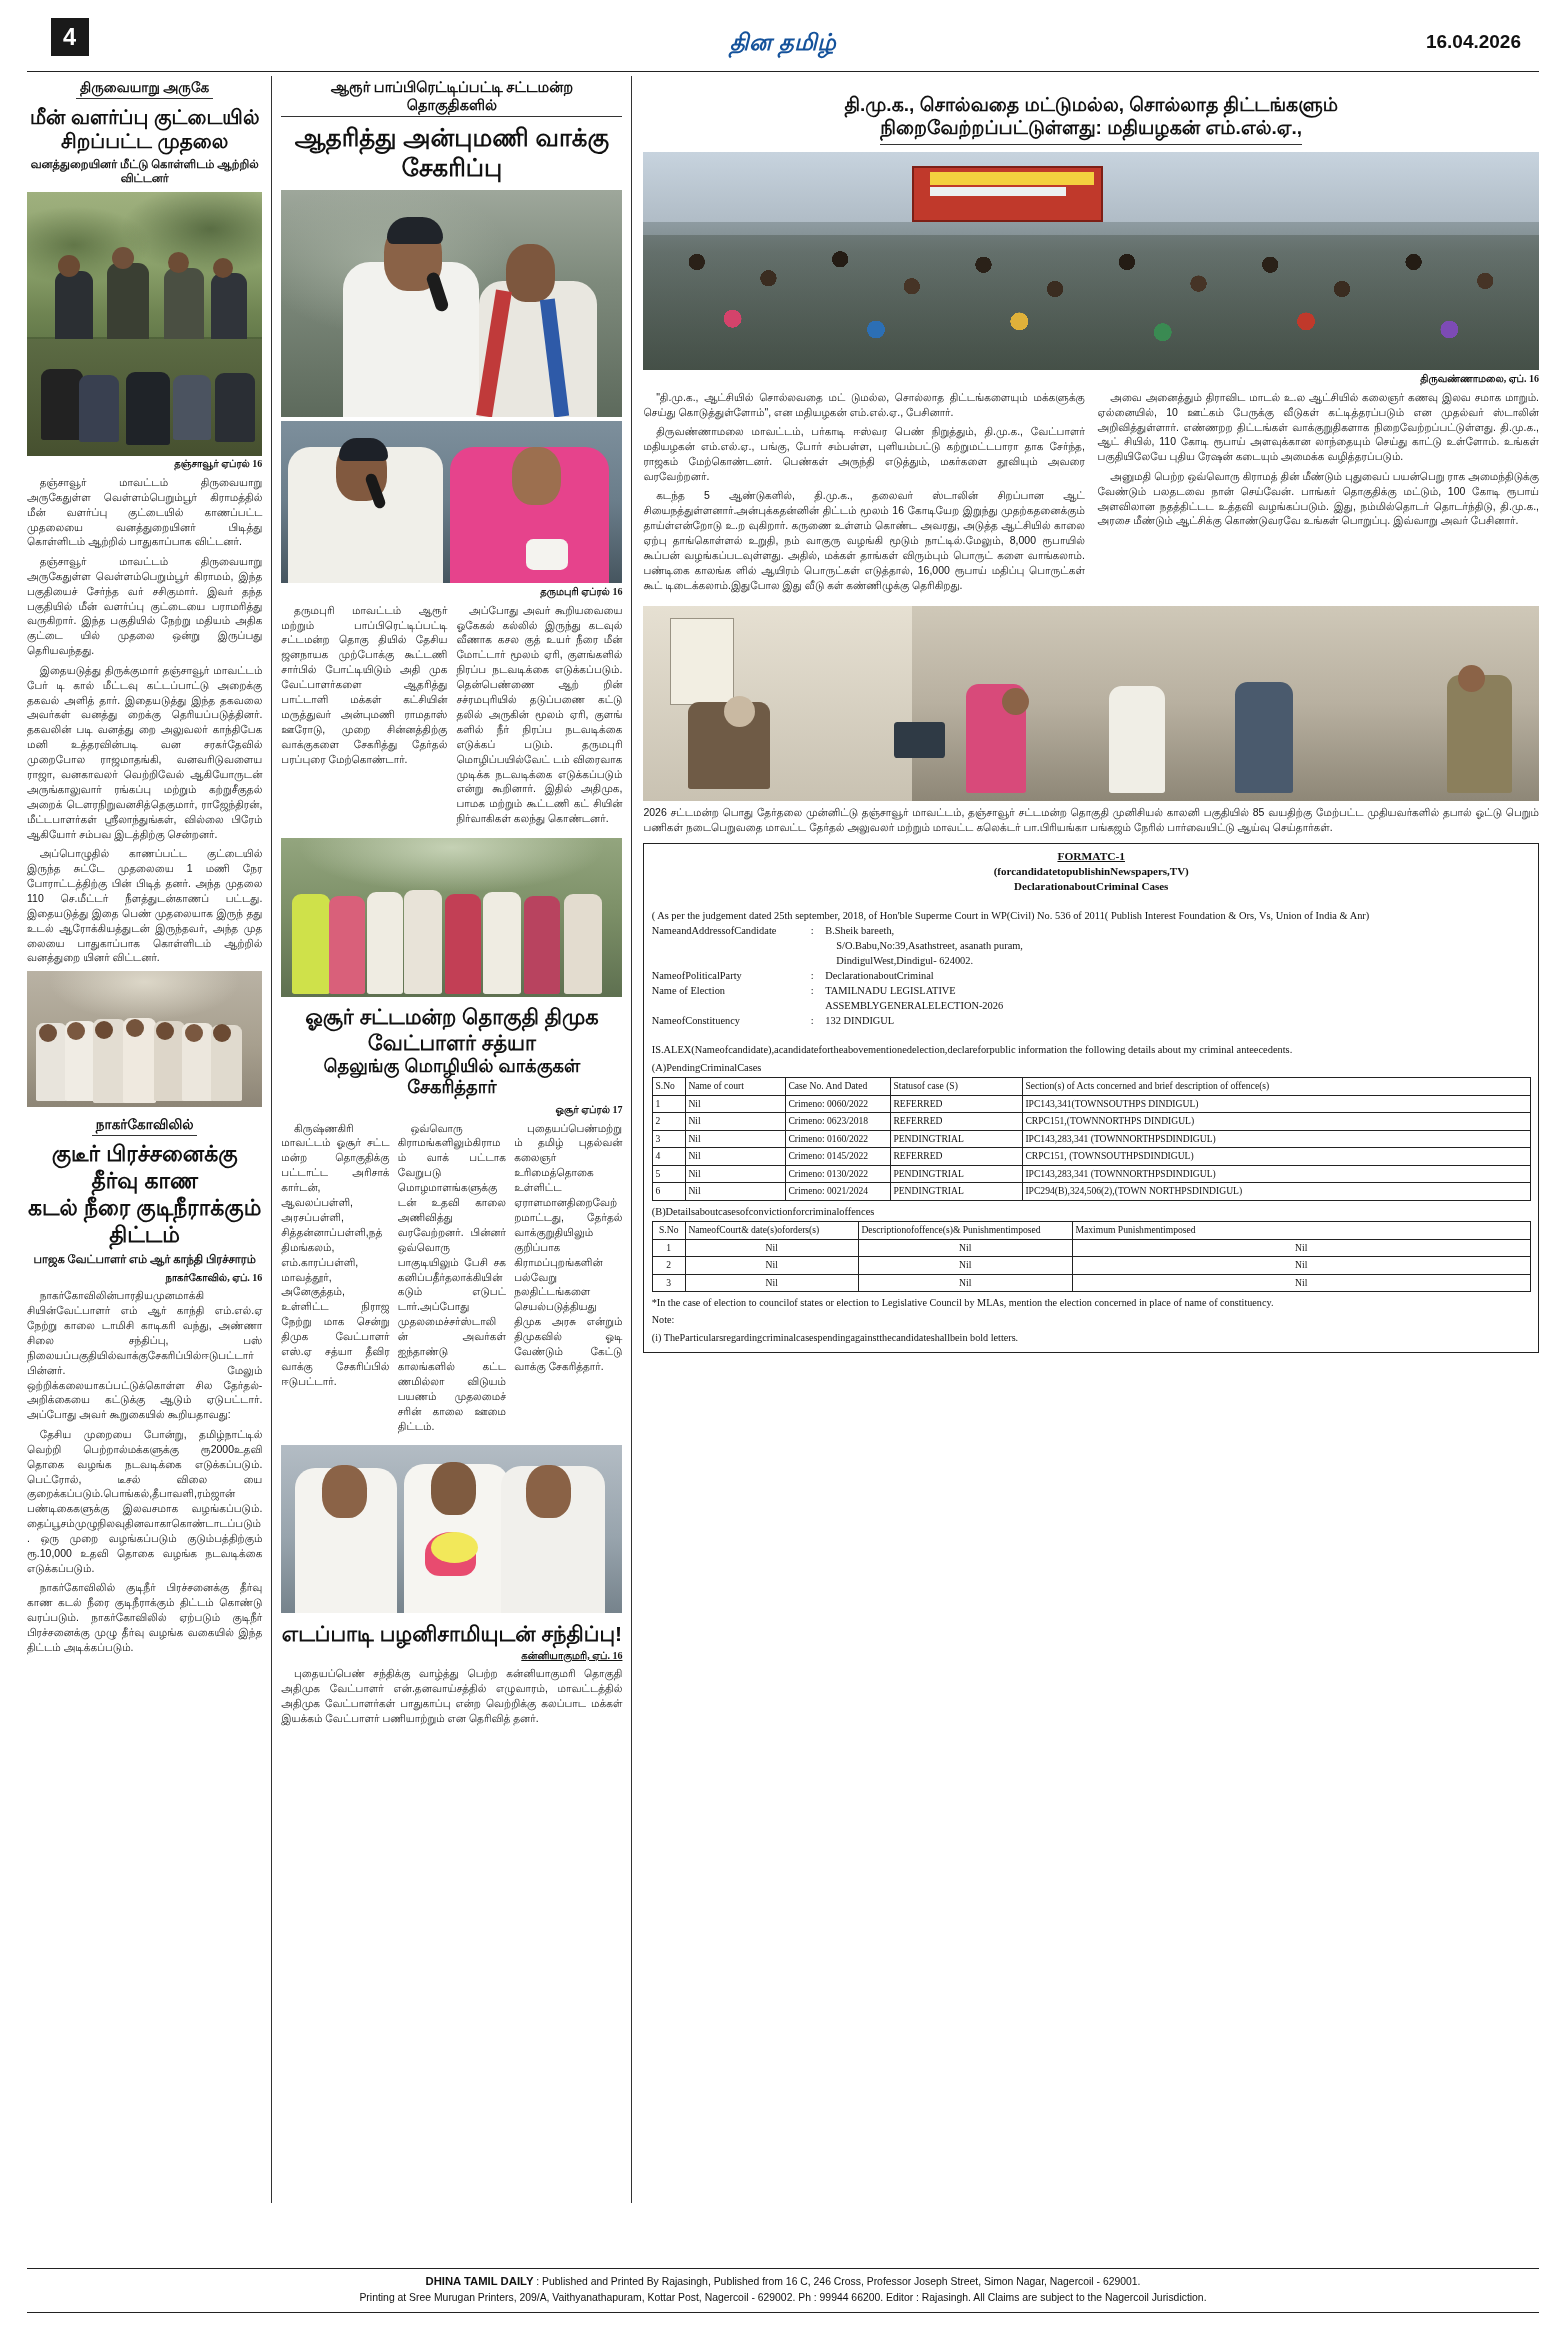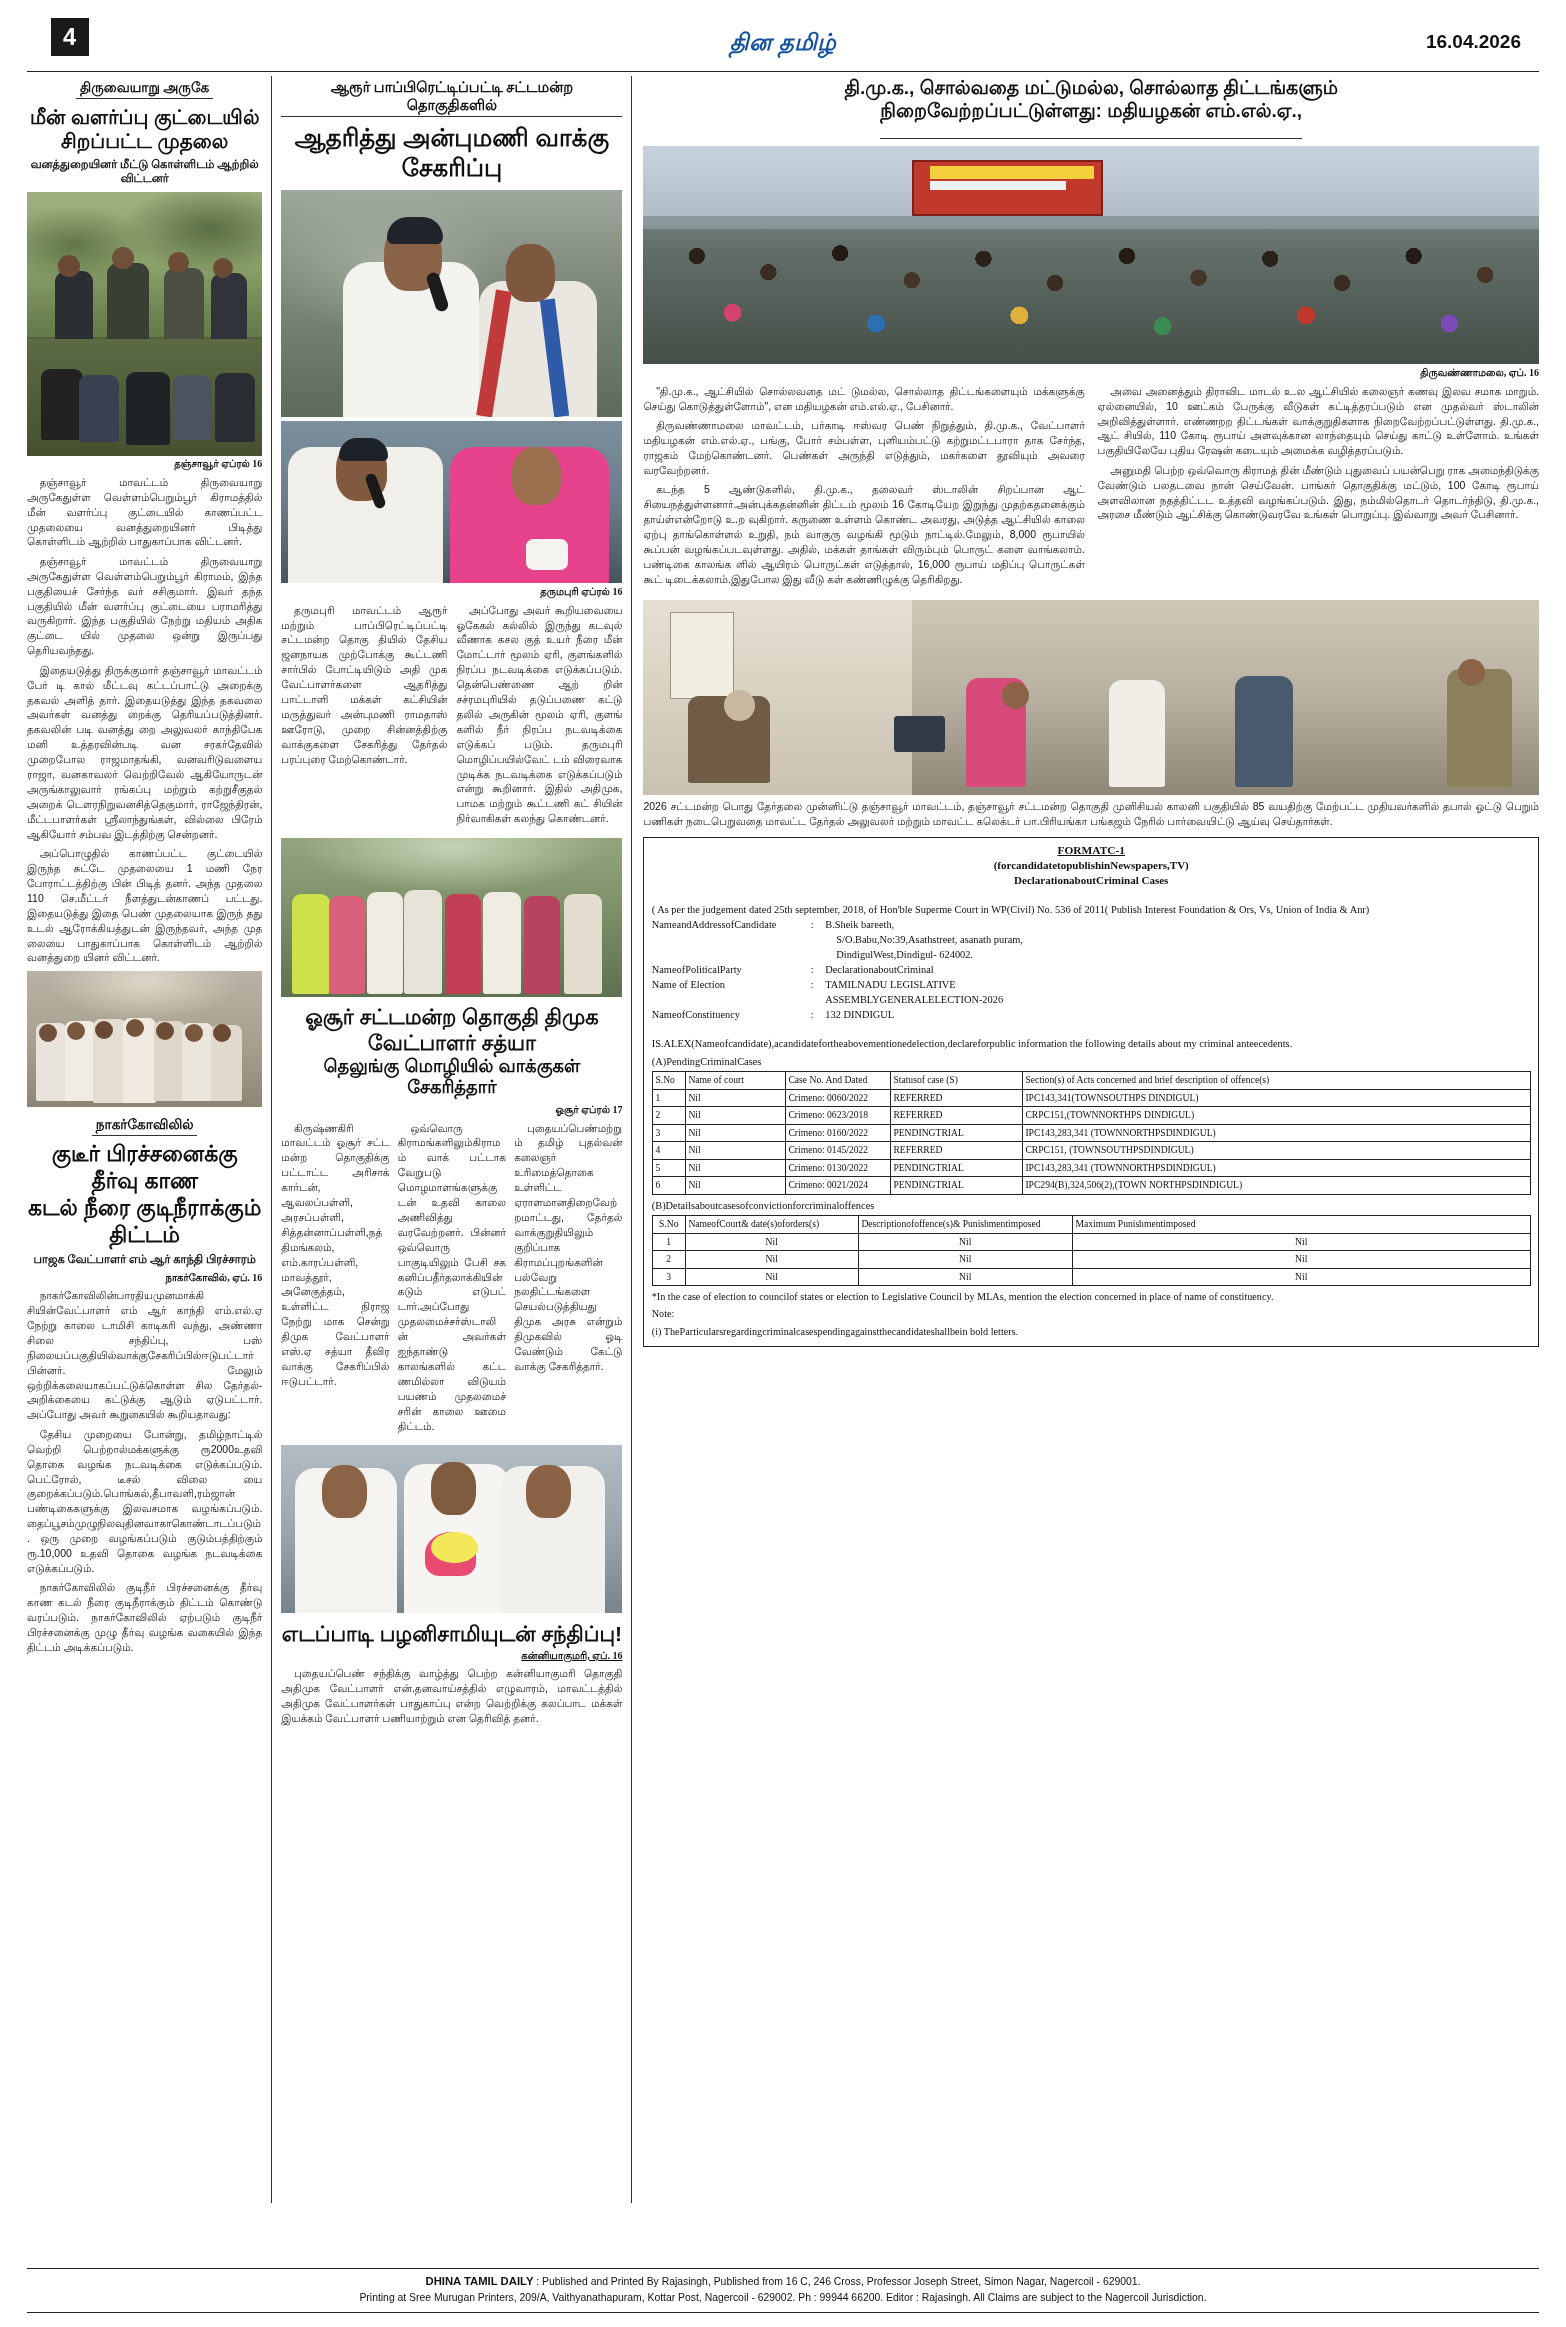--- a/index.html
+++ b/index.html
@@ -274,23 +274,23 @@
 
       <div class="two-up">
         <div class="body-txt">
           <p>புதையப்பெண் சந்திக்கு வாழ்த்து பெற்ற கன்னியாகுமரி தொகுதி அதிமுக வேட்பாளர் என்.தனவாய்சத்தில் எழுவாரம், மாவட்டத்தில் அதிமுக வேட்பாளர்கள் பாதுகாப்பு என்ற வெற்றிக்கு கலப்பாட மக்கள் இயக்கம் வேட்பாளர் பணியாற்றும் என தெரிவித் தனர்.</p>
         </div>
       </div>
     </div>
 
     <div class="col col-wide">
 
-      <div style="text-align:center;">
+      <div style="text-align:center;margin-top:17px;">
         <div class="hl" style="font-size:19px;">தி.மு.க., சொல்வதை மட்டுமல்ல, சொல்லாத திட்டங்களும்</div>
-        <div class="hl" style="font-size:19px;border-bottom:1.1px solid #333;display:inline-block;padding-bottom:16px;">நிறைவேற்றப்பட்டுள்ளது: மதியழகன் எம்.எல்.ஏ.,</div>
+        <div class="hl" style="font-size:19px;border-bottom:1.1px solid #333;display:inline-block;padding-bottom:5px;">நிறைவேற்றப்பட்டுள்ளது: மதியழகன் எம்.எல்.ஏ.,</div>
       </div>
 
       <div class="photo" style="height:218px;margin-top:7.3px;background:linear-gradient(#aeb9c4 0%, #9aa7b2 22%, #7d8a8a 46%, #68756f 100%);">
         <div style="position:absolute;left:0;right:0;top:0;height:32%;background:linear-gradient(#c7d3de,#b0bcc6);"></div>
 
         <div style="position:absolute;left:30%;top:6%;width:191px;height:56px;background:#c0392b;border:2.7px solid #7d1f16;"></div>
         <div style="position:absolute;left:32%;top:9%;width:164px;height:12.7px;background:#f4d03f;"></div>
         <div style="position:absolute;left:32%;top:16%;width:136px;height:9px;background:#ecf0f1;"></div>
 
         <div style="position:absolute;left:0;right:0;bottom:0;height:62%;background:

